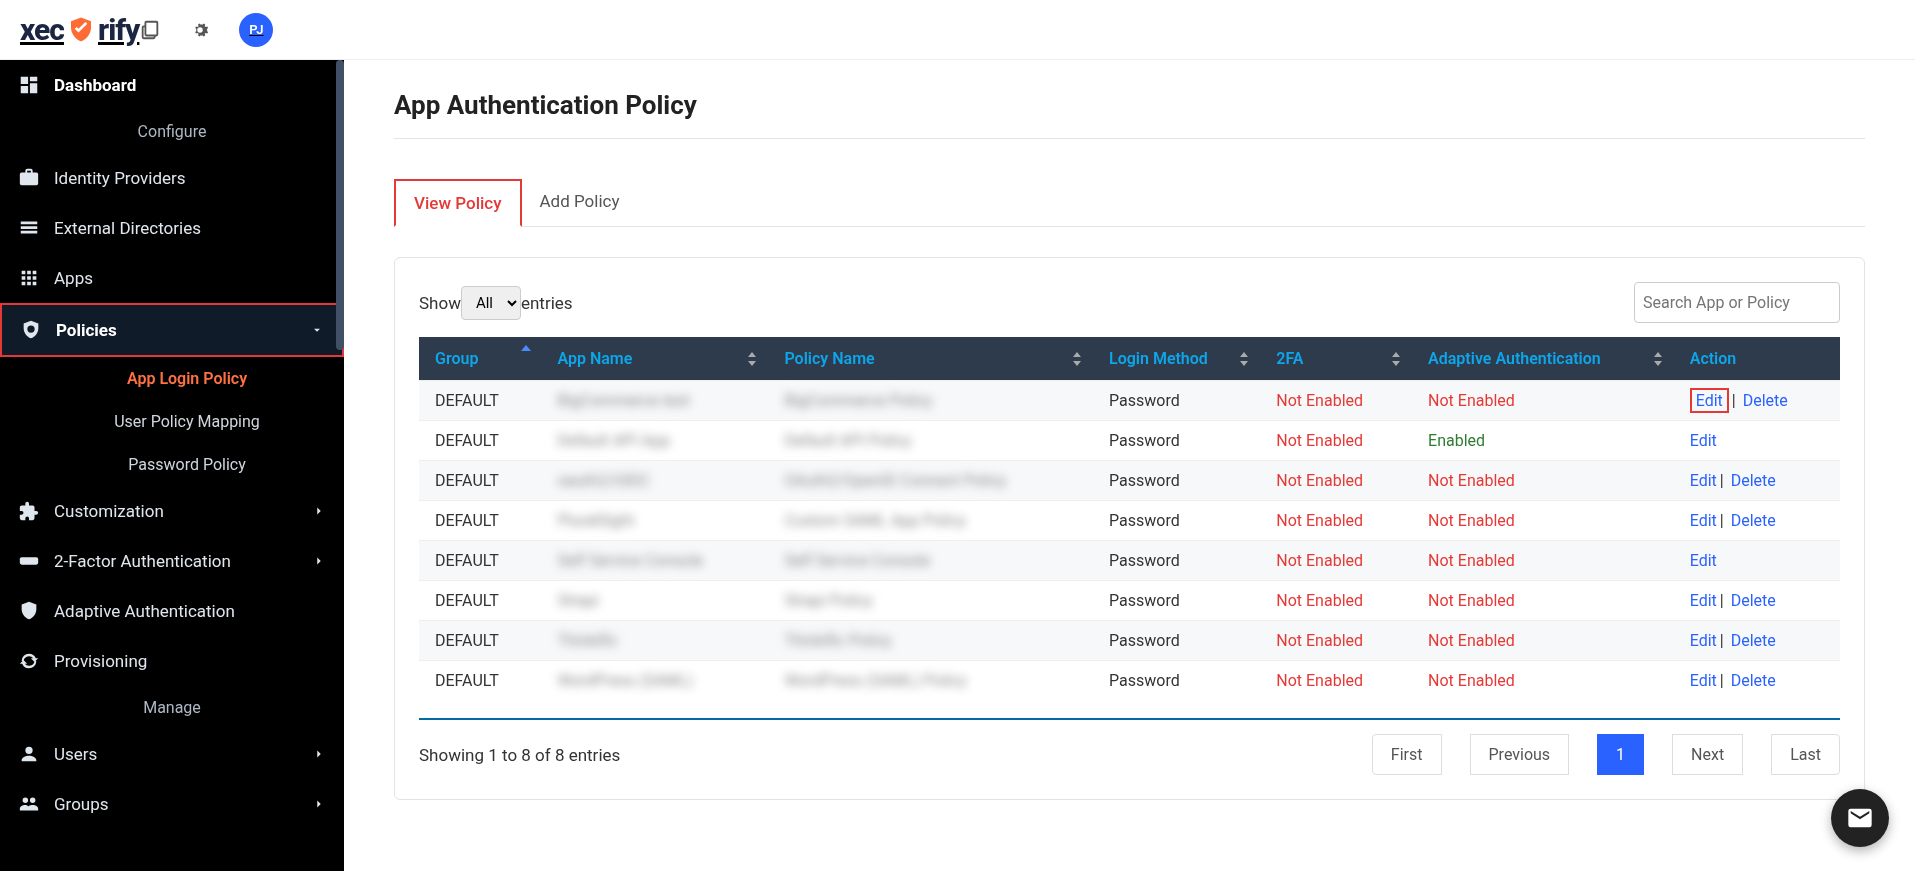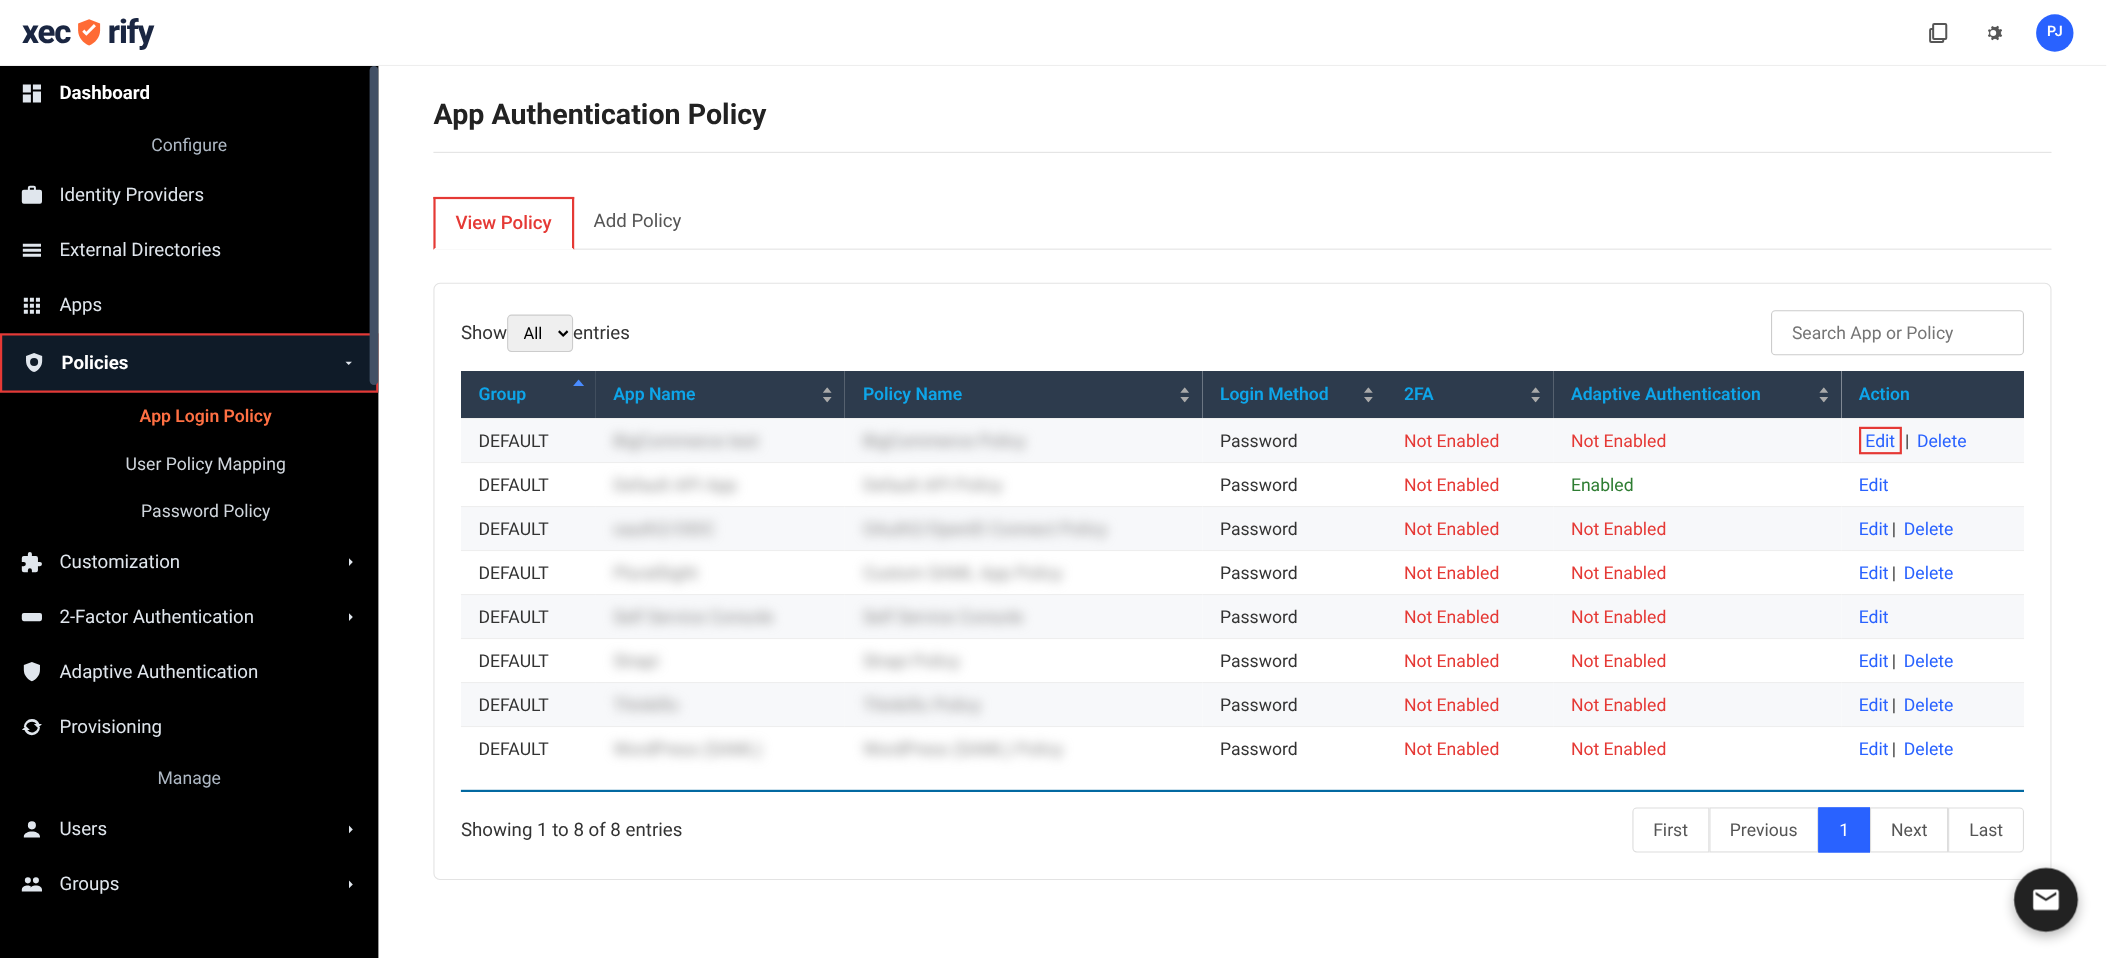--- a/index.html
+++ b/index.html
@@ -1,18 +1,18 @@
 <!DOCTYPE html>
 <html><head>
 <meta charset="utf-8">
 <style>
 * { margin: 0; padding: 0; box-sizing: border-box; font-family: -apple-system, BlinkMacSystemFont, "Segoe UI", Roboto, sans-serif; }
 body { background: #fff; width: 1915px; height: 871px; overflow: hidden; position: relative; }
 
-.topbar { height: 60px; display: flex; align-items: center; justify-content: space-between; padding: 0 30px 0 20px; border-bottom: 1px solid #eee; }
+.topbar { height: 60px; display: flex; align-items: center; justify-content: flex-start; padding: 0 30px 0 20px; border-bottom: 1px solid #eee; text-decoration: underline; }
 .logo { font-size: 30px; font-weight: 800; color: #1a2642; letter-spacing: -1px; display: flex; align-items: center; }
 .logo-shield { width: 30px; height: 30px; margin: 0 2px; display: inline-block; }
 .topbar-right { display: flex; align-items: center; gap: 28px; }
 .topbar-icon { width: 22px; height: 22px; fill: #555; cursor: pointer; }
 .avatar { width: 34px; height: 34px; border-radius: 50%; background: #2962ff; color: #fff; display: flex; align-items: center; justify-content: center; font-size: 13px; font-weight: 600; cursor: pointer; }
 
 .body-wrap { display: flex; height: calc(100% - 60px); }
 
 .sidebar { width: 344px; background: #000000; color: #e0e6ed; overflow-y: auto; position: relative; text-align: center; }
 .side-item { display: flex; align-items: center; padding: 14px 18px; font-size: 17px; cursor: pointer; gap: 14px; }
@@ -30,41 +30,41 @@
 
 .tabs { display: flex; border-bottom: 1px solid #e3e3e3; margin-bottom: 16px; }
 .tab { padding: 12px 18px; font-size: 17px; color: #555; cursor: pointer; }
 .tab.active { color: #e53935; border: 2px solid #e53935; border-bottom: 2px solid #fff; margin-bottom: -1px; font-weight: 500; }
 
 .panel { border: 1px solid #e3e3e3; border-radius: 6px; margin-top: 30px; padding: 24px; }
 
 .table-controls { display: flex; justify-content: space-between; align-items: center; margin-bottom: 14px; }
 .show-entries { display: flex; align-items: center; font-size: 17px; color: #333; }
 .show-select { padding: 6px 10px; border: 1px solid #ccc; border-radius: 4px; font-size: 15px; }
-.search-box { padding: 10px 18px; border: 1px solid #ccc; border-radius: 4px; font-size: 16px; width: 230px; }
+.search-box { padding: 10px 8px; border: 1px solid #ccc; border-radius: 4px; font-size: 16px; width: 206px; }
 
 table { width: 100%; border-collapse: collapse; }
 thead { background: #2d3b4d; color: #0ea5e9; }
 th { padding: 12px 16px; text-align: left; font-size: 16px; font-weight: 600; position: relative; }
 th .sort { position: absolute; right: 10px; top: 50%; transform: translateY(-50%); width: 12px; height: 14px; }
 th .sort-up { position: absolute; right: 10px; top: 8px; width: 0; height: 0; border-left: 5px solid transparent; border-right: 5px solid transparent; border-bottom: 6px solid #4a8cff; }
 td { padding: 10px 16px; font-size: 16px; color: #333; border-top: 1px solid #eee; }
 tbody tr:nth-child(odd) { background: #f7f8fa; }
 .blurred { filter: blur(5px); color: #888; user-select: none; }
 .not-enabled { color: #e53935; }
 .enabled { color: #2e7d32; }
 .edit-link { color: #2962ff; cursor: pointer; }
 .edit-link.boxed { border: 2px solid #e53935; padding: 1px 4px; }
 .delete-link { color: #2962ff; cursor: pointer; }
 .sep { color: #333; margin: 0 3px; }
 
 .table-footer { display: flex; justify-content: space-between; align-items: center; margin-top: 18px; border-top: 2px solid #0369a1; padding-top: 14px; }
 .footer-info { font-size: 17px; color: #333; }
 .pagination { display: flex; }
-.page-btn { padding: 10px 18px; border: 1px solid #ddd; color: #555; cursor: pointer; font-size: 16px; background: #fff; }
+.page-btn { padding: 10px 18px; border: 1px solid #ddd; color: #555; cursor: pointer; font-size: 16px; background: #fff; margin-left: 28px; }
 .page-btn.active { background: #2962ff; color: #fff; border-color: #2962ff; }
 .page-btn:first-child { border-radius: 4px 0 0 4px; }
 .page-btn:last-child { border-radius: 0 4px 4px 0; }
 
 .chat-bubble { position: fixed; bottom: 24px; right: 26px; width: 58px; height: 58px; border-radius: 50%; background: #222; display: flex; align-items: center; justify-content: center; cursor: pointer; box-shadow: 0 4px 12px rgba(0,0,0,.3); }
 .chat-bubble svg { width: 28px; height: 28px; fill: #fff; }
 </style>
 </head>
 <body>
 

